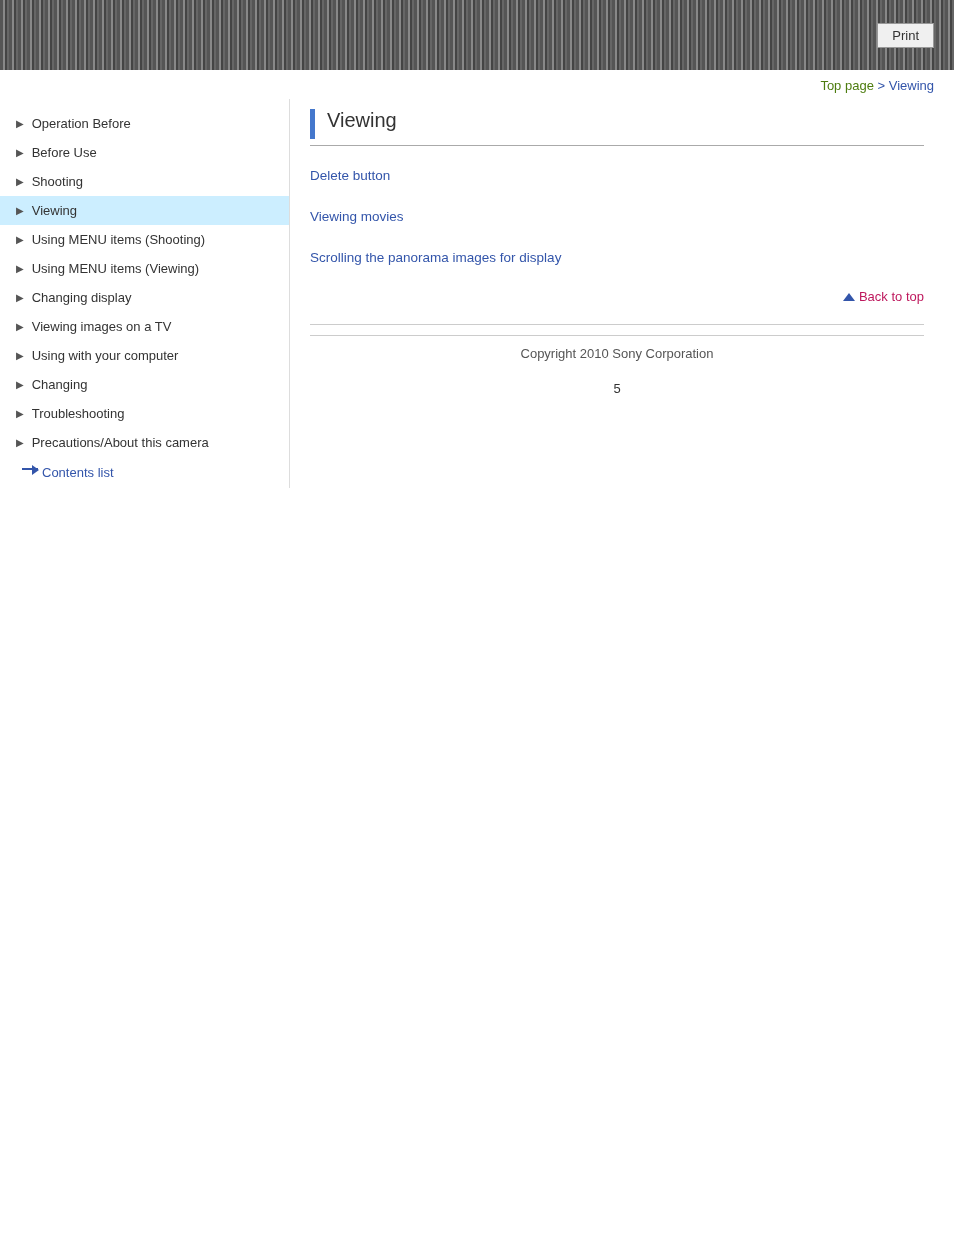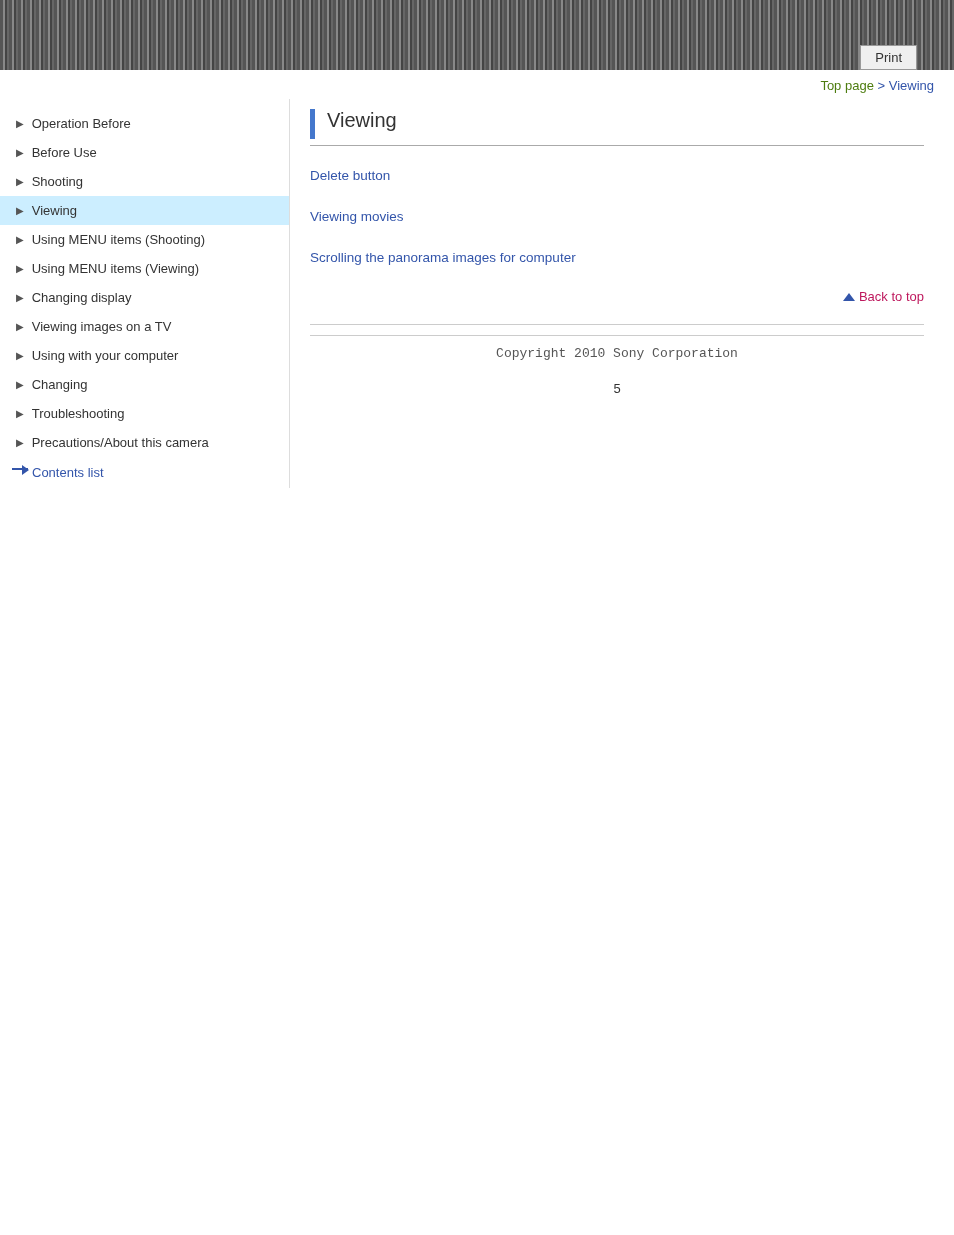--- a/index.html
+++ b/index.html
@@ -18,23 +18,23 @@
       height: 70px;
       background: repeating-linear-gradient(
         90deg,
         #555 0px, #555 3px,
         #888 3px, #888 5px,
         #444 5px, #444 7px,
         #666 7px, #666 9px
       );
       position: relative;
       display: flex;
-      align-items: flex-end;
+      align-items: center;
       justify-content: flex-end;
-      padding-right: 37px;
+      padding-right: 20px;
     }
 
     .print-btn {
       background: #f0f0f0;
       border: 1px solid #999;
       padding: 4px 14px;
       font-size: 13px;
       cursor: pointer;
       color: #333;
     }
@@ -87,21 +87,21 @@
       display: inline-block;
     }
 
     .sidebar-item-label {
       color: #333;
     }
 
     .contents-list-item {
       display: flex;
       align-items: center;
-      padding: 8px 10px 8px 12px;
+      padding: 8px 10px 8px 22px;
       cursor: pointer;
       font-size: 13px;
       color: #3355aa;
     }
 
     .contents-list-item .arrow-right {
       display: inline-block;
       width: 16px;
       height: 10px;
       border-top: 2px solid #3355aa;
@@ -198,21 +198,20 @@
       margin: 10px 0;
     }
 
     
     .copyright {
       text-align: center;
       font-size: 13px;
       color: #555;
       padding-top: 10px;
       border-top: 1px solid #ccc;
-      font-family: Liberation Mono, monospace;
     }
 
     
     .page-number {
       text-align: center;
       font-size: 13px;
       color: #333;
       padding: 20px 0 10px 0;
     }
   </style>
@@ -313,21 +312,21 @@
     </div>
 
     <div class="content-section">
       <div class="content-links">
         <a href="#" class="content-link">Viewing movies</a>
       </div>
     </div>
 
     <div class="content-section">
       <div class="content-links">
-        <a href="#" class="content-link">Scrolling the panorama images for computer</a>
+        <a href="#" class="content-link">Scrolling the panorama images for display</a>
       </div>
     </div>
 
     <div class="back-to-top-area">
       <a href="#" class="back-to-top">
         <span class="triangle-up"></span>
         <span>Back to top</span>
       </a>
     </div>
 

